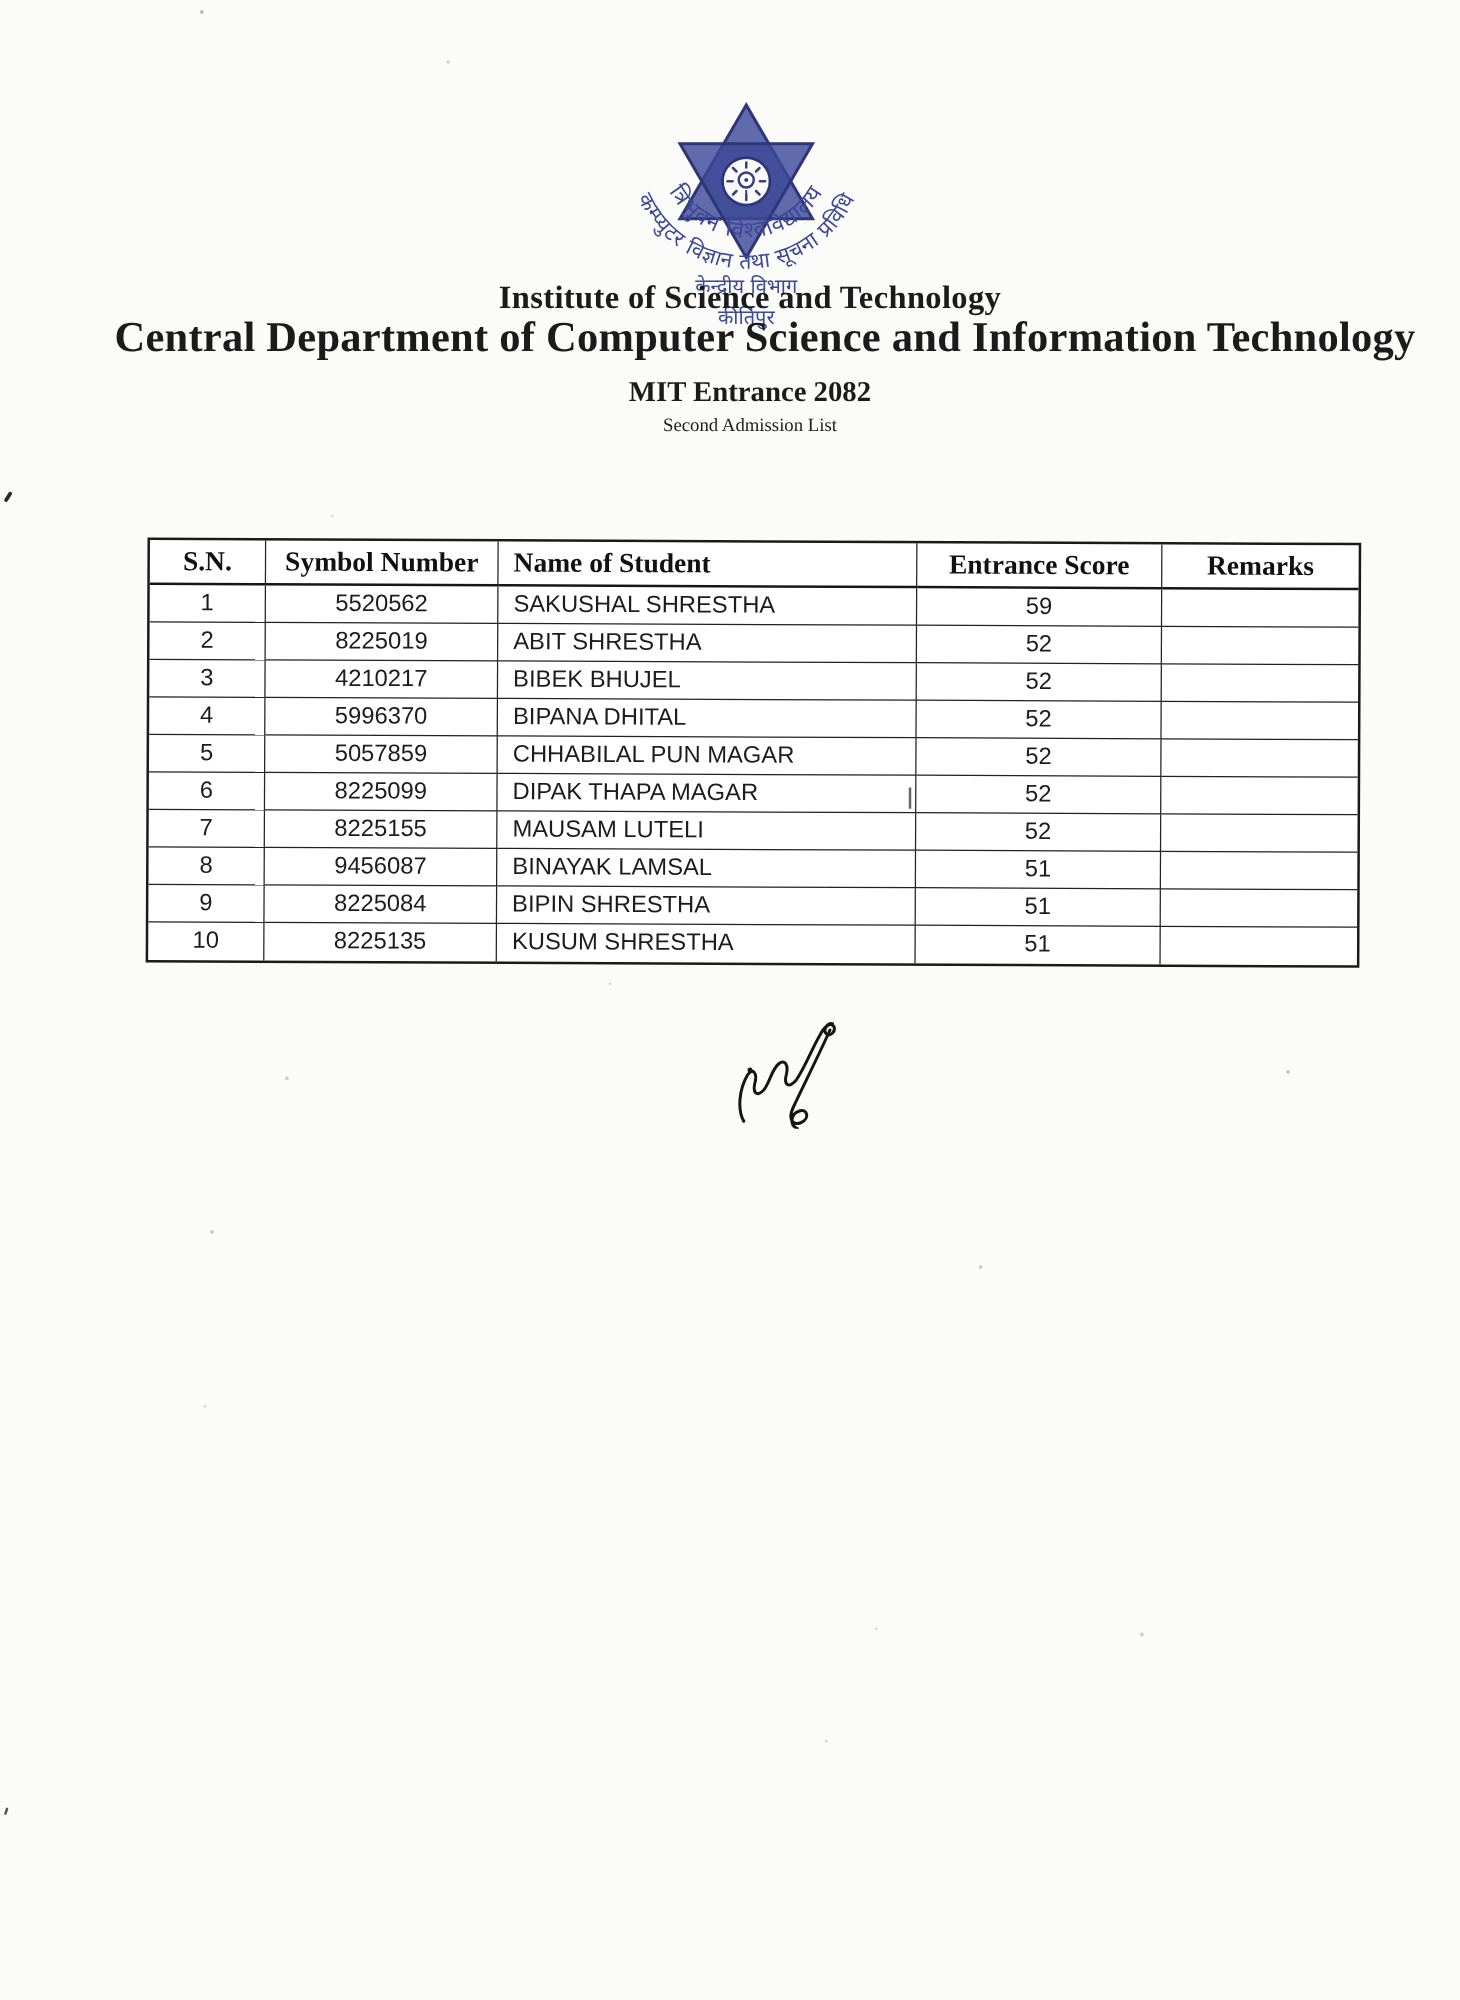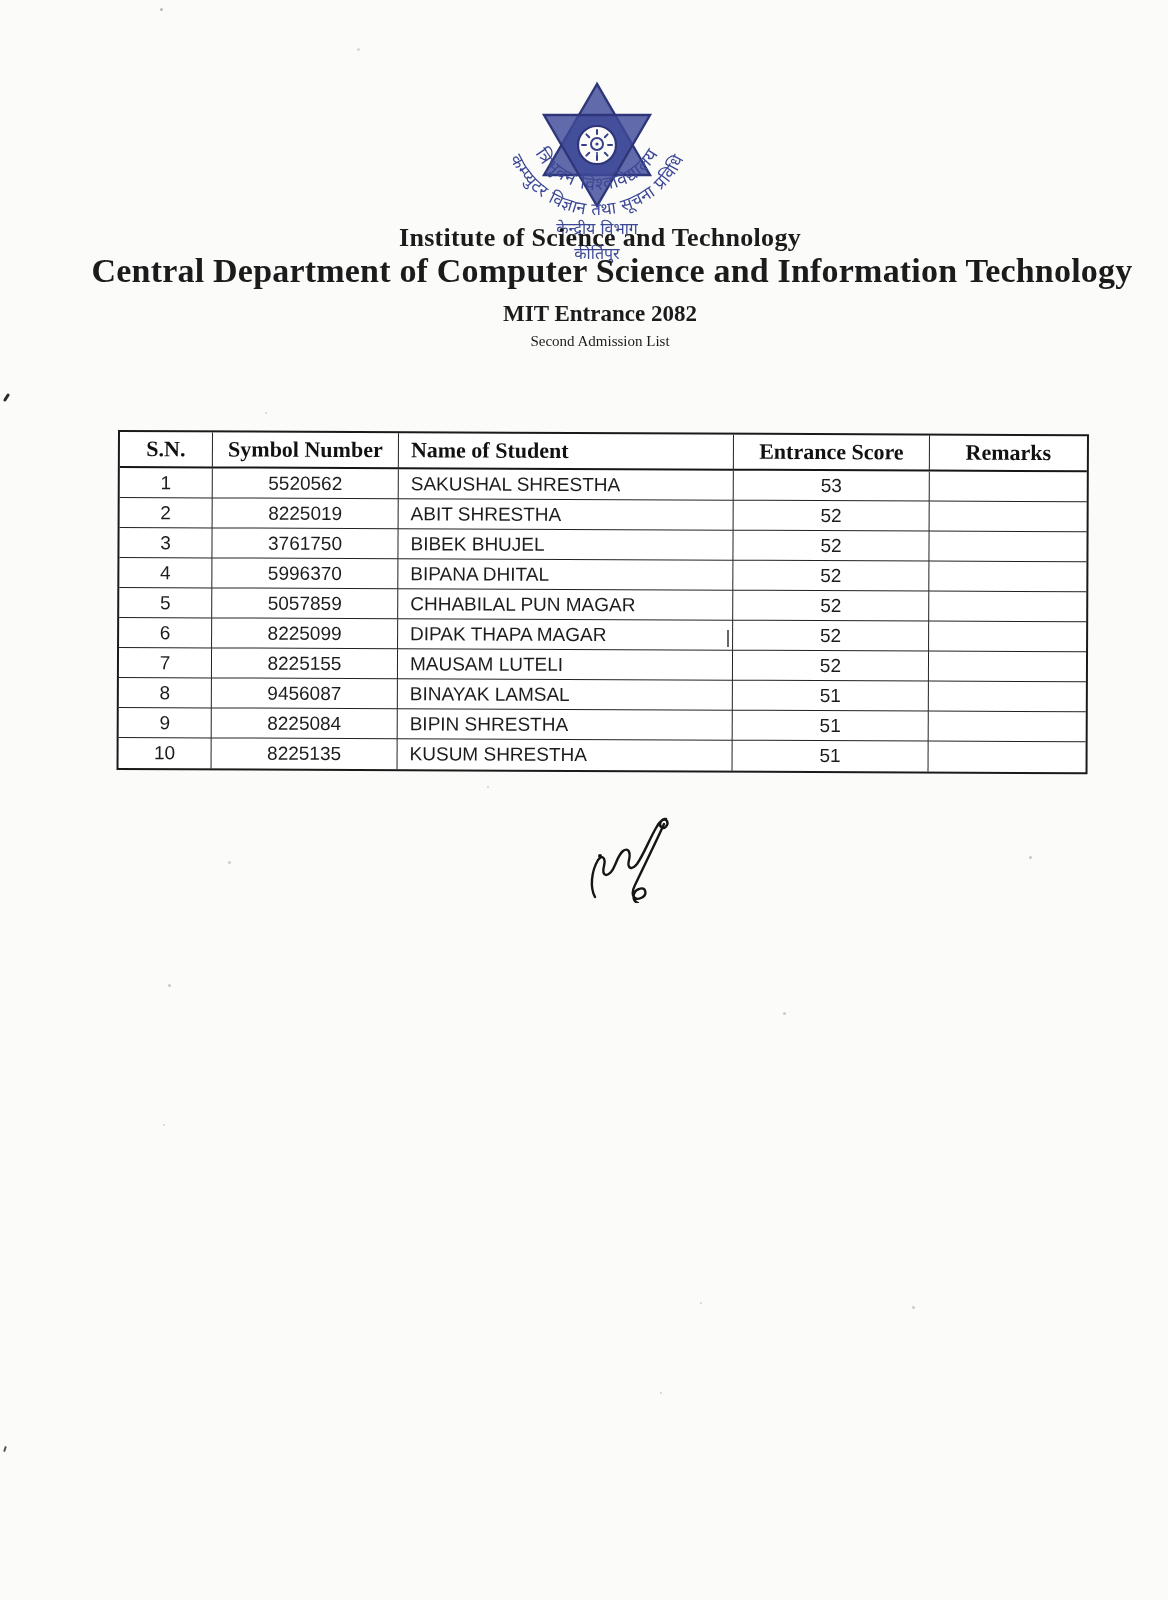--- a/index.html
+++ b/index.html
@@ -125,31 +125,31 @@
 
     <div class="cell head c1">S.N.</div>
     <div class="cell head c2">Symbol Number</div>
     <div class="cell head c3 name">Name of Student</div>
     <div class="cell head c4">Entrance Score</div>
     <div class="cell head c5">Remarks</div>
 
     <div class="cell c1">1</div>
     <div class="cell c2">5520562</div>
     <div class="cell c3 name">SAKUSHAL SHRESTHA</div>
-    <div class="cell c4">53</div>
+    <div class="cell c4">59</div>
     <div class="cell c5"></div>
 
     <div class="cell c1">2</div>
     <div class="cell c2">8225019</div>
     <div class="cell c3 name">ABIT SHRESTHA</div>
     <div class="cell c4">52</div>
     <div class="cell c5"></div>
 
     <div class="cell c1">3</div>
-    <div class="cell c2">3761750</div>
+    <div class="cell c2">4210217</div>
     <div class="cell c3 name">BIBEK BHUJEL</div>
     <div class="cell c4">52</div>
     <div class="cell c5"></div>
 
     <div class="cell c1">4</div>
     <div class="cell c2">5996370</div>
     <div class="cell c3 name">BIPANA DHITAL</div>
     <div class="cell c4">52</div>
     <div class="cell c5"></div>
 

